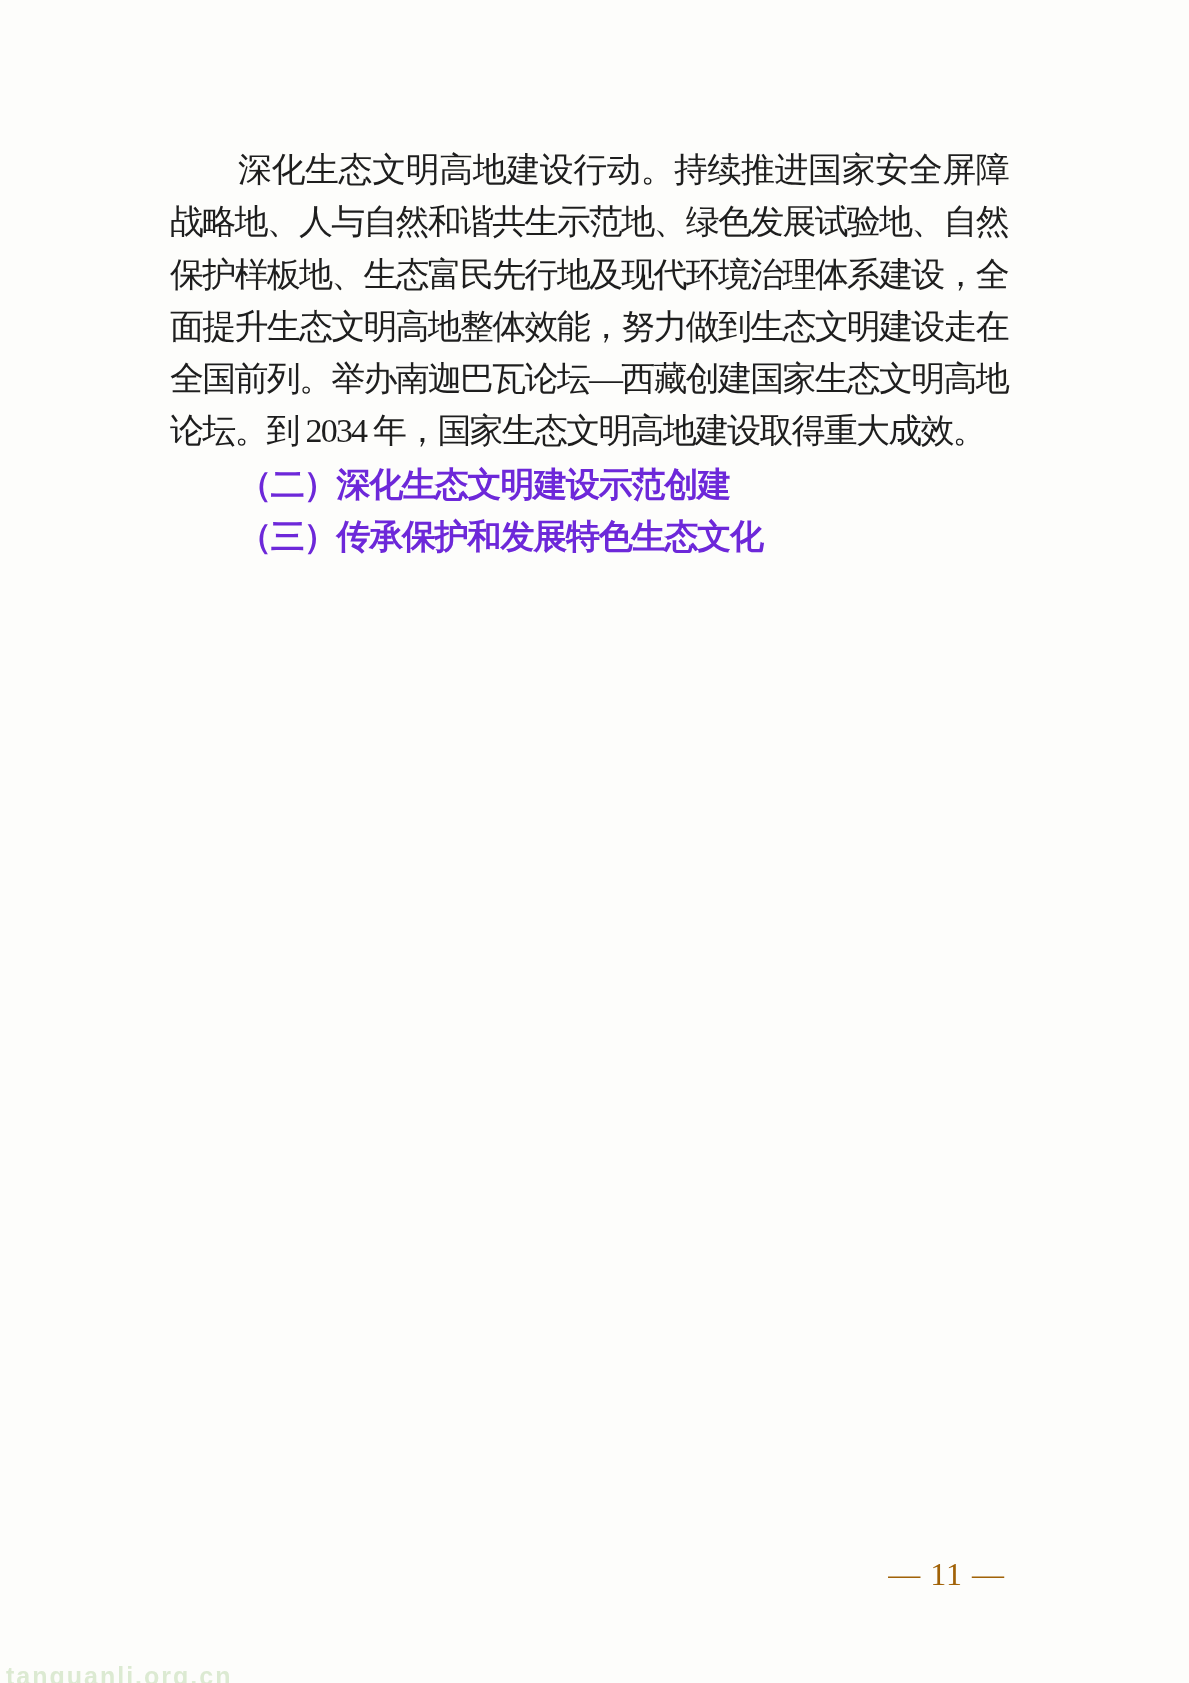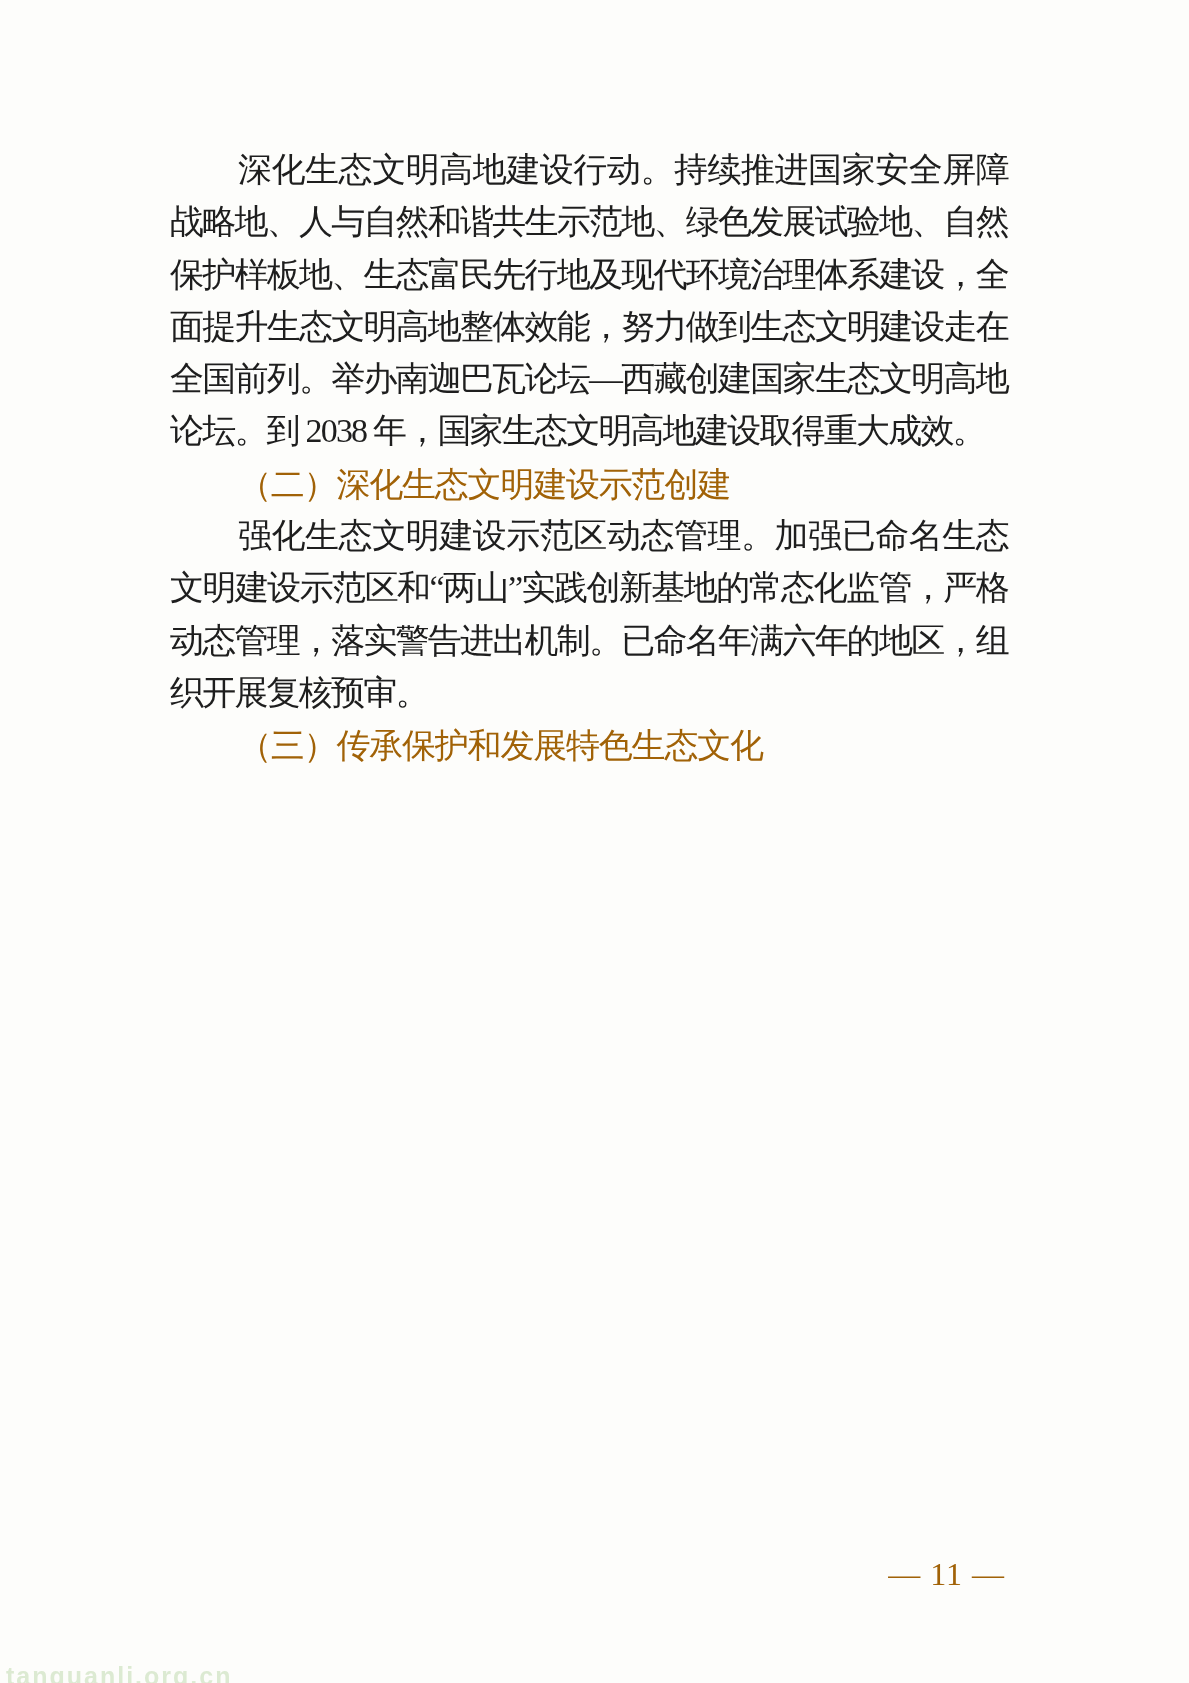--- a/index.html
+++ b/index.html
@@ -33,25 +33,25 @@
   }
   .text-block p,
   .text-block h2 {
     margin: 0;
     padding: 0;
   }
   .para-indent {
     text-indent: 2em;
   }
   .section-heading {
-    font-weight: normal;
+    font-weight: bold;
     font-size: 34px;
     line-height: 52.3px;
     text-indent: 2em;
-    color: #a16207;
+    color: #6d28d9;
     font-family: "Liberation Sans", sans-serif;
     letter-spacing: -1.2px;
   }
   .page-number {
     position: absolute;
     top: 1556px;
     right: 184px;
     font-size: 32px;
     color: #a16207;
     letter-spacing: 1px;
@@ -67,23 +67,22 @@
     font-family: "Liberation Sans", sans-serif;
     letter-spacing: 2px;
   }
 </style>
 </head>
 <body>
 
 <div class="page">
 
   <div class="text-block">
-    <p class="para para-indent">深化生态文明高地建设行动。持续推进国家安全屏障战略地、人与自然和谐共生示范地、绿色发展试验地、自然保护样板地、生态富民先行地及现代环境治理体系建设，全面提升生态文明高地整体效能，努力做到生态文明建设走在全国前列。举办南迦巴瓦论坛—西藏创建国家生态文明高地论坛。到 2038 年，国家生态文明高地建设取得重大成效。</p>
+    <p class="para para-indent">深化生态文明高地建设行动。持续推进国家安全屏障战略地、人与自然和谐共生示范地、绿色发展试验地、自然保护样板地、生态富民先行地及现代环境治理体系建设，全面提升生态文明高地整体效能，努力做到生态文明建设走在全国前列。举办南迦巴瓦论坛—西藏创建国家生态文明高地论坛。到 2034 年，国家生态文明高地建设取得重大成效。</p>
     <h2 class="section-heading">（二）深化生态文明建设示范创建</h2>
-    <p class="para para-indent">强化生态文明建设示范区动态管理。加强已命名生态文明建设示范区和“两山”实践创新基地的常态化监管，严格动态管理，落实警告进出机制。已命名年满六年的地区，组织开展复核预审。</p>
     <h2 class="section-heading">（三）传承保护和发展特色生态文化</h2>
   </div>
 
   <div class="page-number">— 11 —</div>
 
   <div class="watermark">tanguanli.org.cn</div>
 
 </div>
 
 </body></html>

